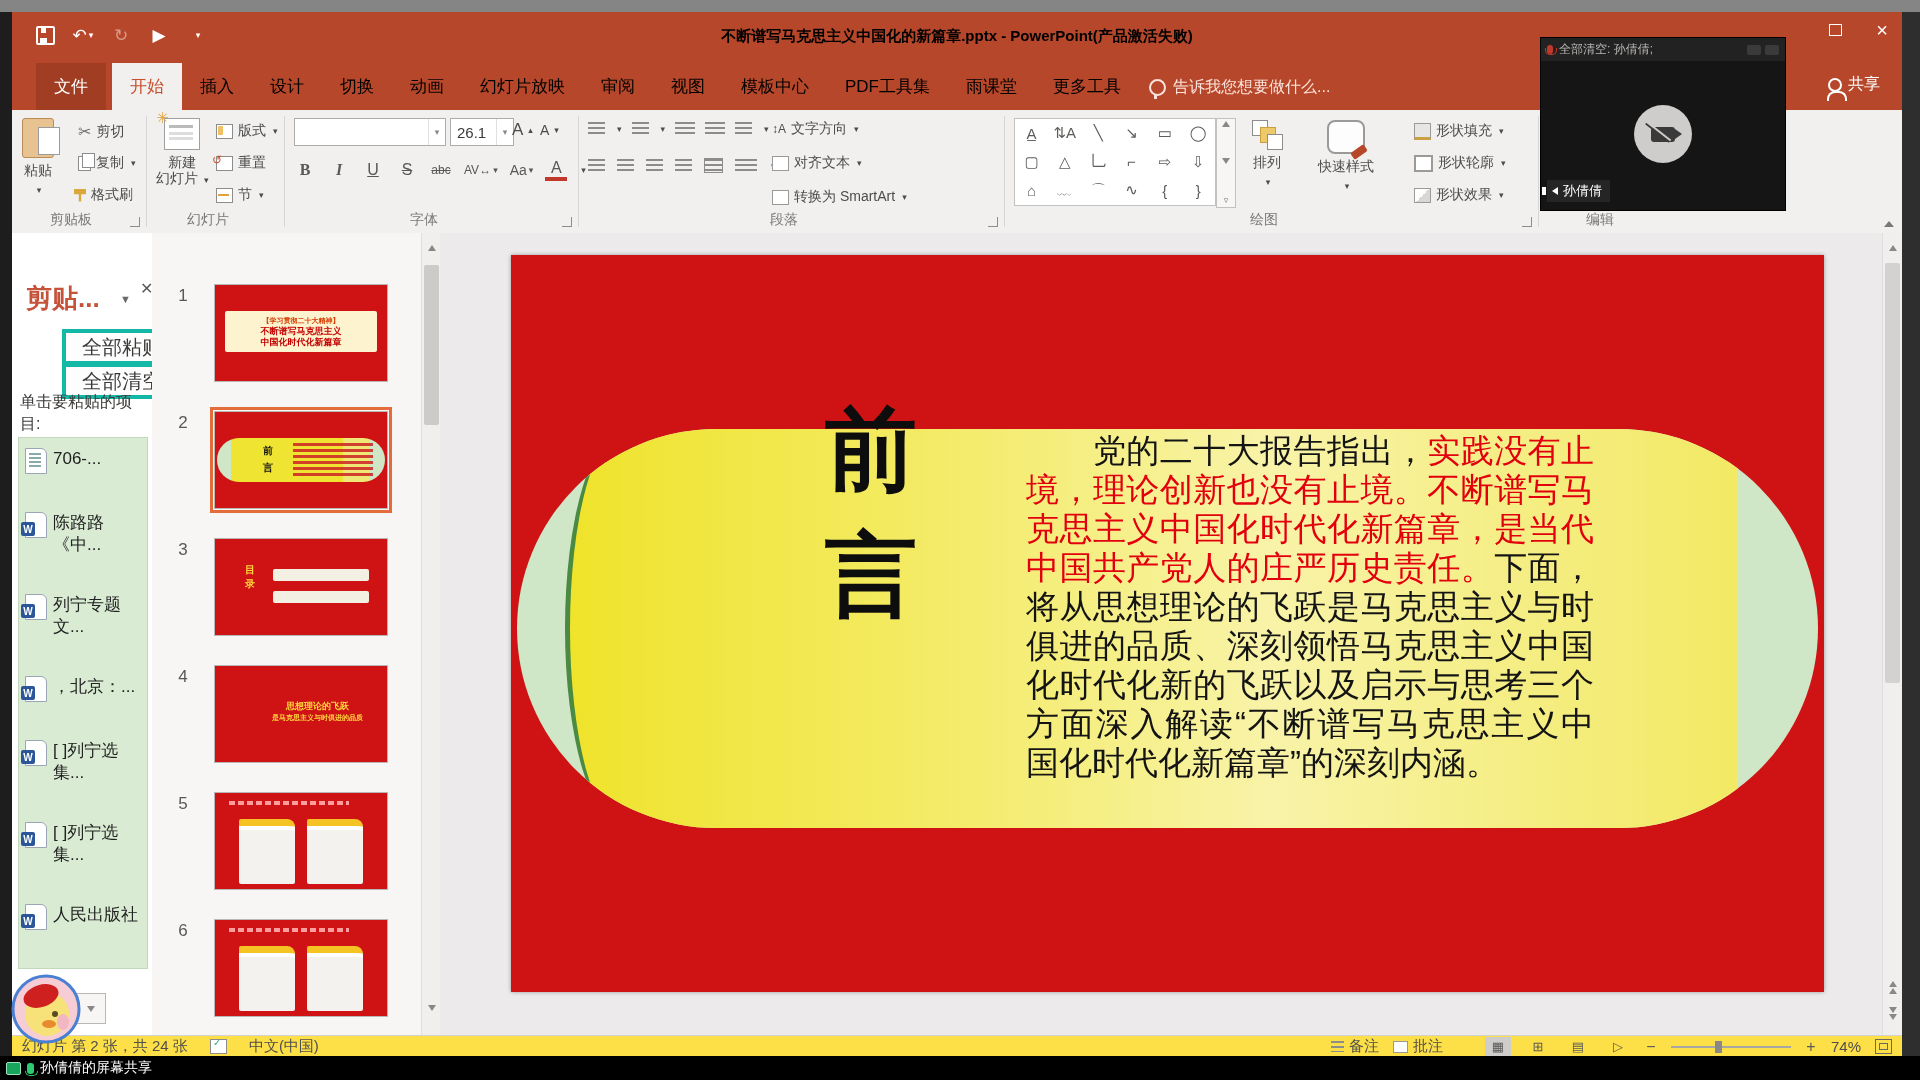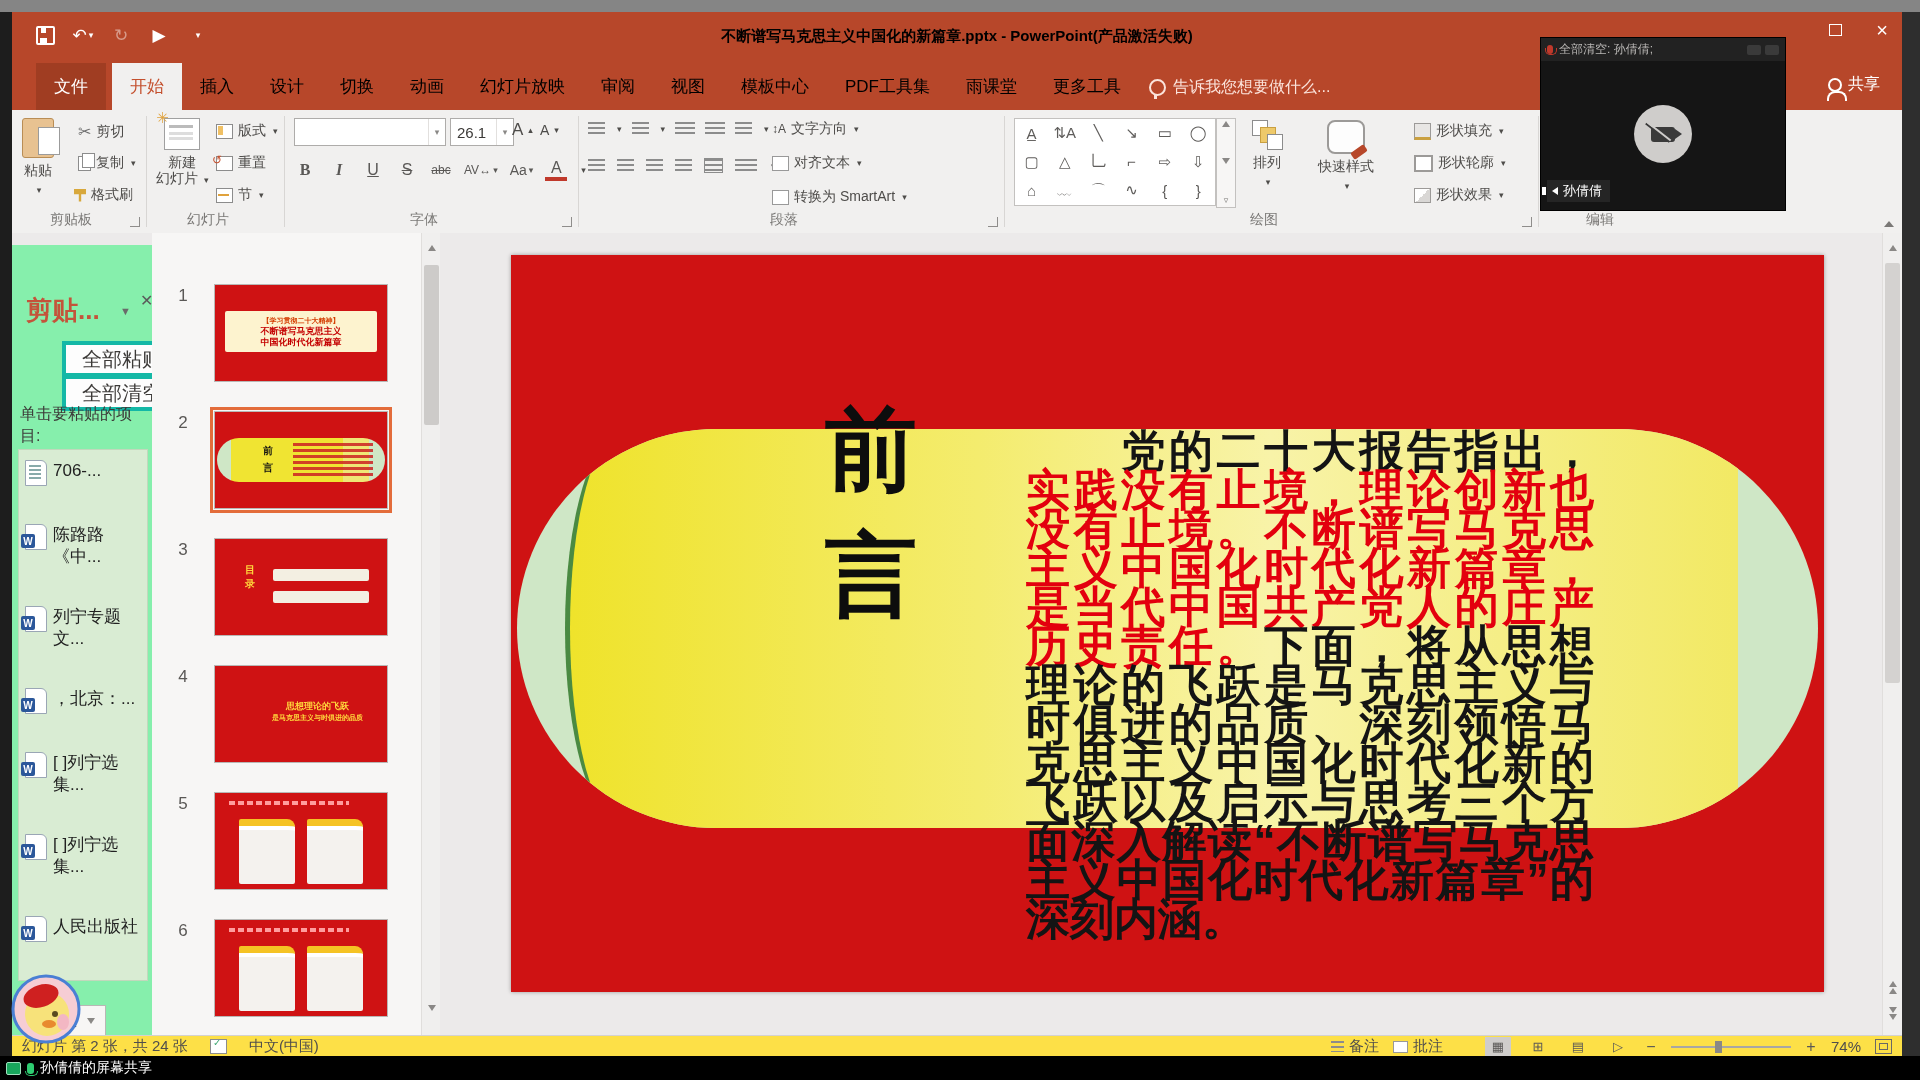--- a/index.html
+++ b/index.html
@@ -80,21 +80,21 @@
   .arrange-ic i:nth-child(3){left:15px;top:14px;}
   .qstyle-ic{width:34px;height:30px;border:2px solid #9c9a98;border-radius:8px;position:relative;background:#fdfdfd;}
   .qstyle-ic:after{content:"";position:absolute;right:-4px;bottom:-4px;width:16px;height:8px;background:#b7472a;border-radius:2px;transform:rotate(-35deg);}
   .fx-ic{width:15px;height:13px;border:1px solid #9c9a98;background:linear-gradient(135deg,#fff 50%,#d9d7d5 50%);}
   .fill-ic{width:15px;height:13px;background:#e8e6e4;border:1px solid #9c9a98;border-bottom:3px solid #caa040;}
   .outline-ic{width:15px;height:13px;border:2px solid #9c9a98;background:#fff;}
   #ribbon-collapse{position:absolute;right:8px;bottom:6px;width:0;height:0;border-left:5px solid transparent;border-right:5px solid transparent;border-bottom:6px solid #7a7876;}
   
   #content{left:0;top:221px;width:1890px;height:802px;background:#eceaea;}
   
-  #clip-pane{left:0;top:12px;width:140px;height:802px;background:#86efac;border-right:1px solid #d0cecc;}
+  #clip-pane{left:0;top:0;width:140px;height:802px;background:#ffffff;border-right:1px solid #d0cecc;}
   #clip-title{position:absolute;left:14px;top:48px;color:#c4533a;font-size:26px;font-weight:bold;}
   #clip-title-dd{position:absolute;left:108px;top:60px;color:#6a6a6a;font-size:11px;}
   #clip-close{position:absolute;left:128px;top:46px;color:#5a5a5a;font-size:16px;}
   .clip-btn{position:absolute;left:10px;width:112px;height:28px;background:#fdfdfd;border:4px solid #14b8a6;
     display:flex;align-items:center;justify-content:center;font-size:20px;color:#3c3a38;margin-left:40px;}
   #clip-hint{position:absolute;left:8px;top:158px;width:126px;font-size:16px;color:#3c3a38;line-height:22px;}
   #clip-list{position:absolute;left:6px;top:204px;width:128px;height:530px;background:#d9ecd3;border:1px solid #c2d8bc;}
   .clip-item{display:flex;gap:6px;padding:10px 4px 28px 6px;align-items:flex-start;}
   .clip-item .lbl{font-size:17px;color:#222;line-height:22px;width:86px;word-break:break-all;}
   .doc-ic{flex:0 0 auto;width:20px;height:24px;background:#fff;border:1px solid #9aa6b5;border-radius:0 6px 0 0;position:relative;}
@@ -142,21 +142,21 @@
   #thumb-scroll .thumb-bar{position:absolute;left:2px;top:32px;width:15px;height:160px;background:#cdcbc9;border-radius:2px;}
   
   #canvas{left:428px;top:0;width:1462px;height:802px;background:#eceaea;}
   #slide{position:absolute;left:71px;top:22px;width:1313px;height:737px;background:#cf1213;box-shadow:0 0 4px rgba(0,0,0,.35);}
   #band{position:absolute;left:0;top:174px;width:1313px;height:399px;}
   #capsule{position:absolute;left:6px;top:0;width:1301px;height:399px;border-radius:200px;background:#cfe7c6;overflow:hidden;}
   #band-yellow{position:absolute;left:48px;top:0;width:1168px;height:399px;border-radius:60px 30px 30px 60px/200px 30px 30px 200px;
     background:linear-gradient(90deg,#efe32b 0%,#f4ec6e 35%,#f8f3a8 60%,#f2e964 100%);border-left:5px solid #4a8a42;}
   #v-title{position:absolute;left:290px;top:146px;width:140px;display:flex;flex-direction:column;align-items:center;gap:28px;}
   #v-title span{font-family:"Liberation Serif","DejaVu Serif",serif;font-weight:bold;color:#0d0d0d;font-size:92px;line-height:98px;}
-  #para{position:absolute;left:515px;top:176px;width:568px;font-size:44px;line-height:39px;font-weight:bold;
+  #para{position:absolute;left:515px;top:176px;width:568px;font-size:33px;line-height:39px;font-weight:normal;
     text-align:justify;color:#141414;font-family:"Liberation Sans",sans-serif;}
   #para .red{color:#e3000e;}
   
   #canvas-scroll{position:absolute;right:0;top:0;width:19px;height:802px;background:#f0efee;border-left:1px solid #e0dedc;}
   #canvas-scroll .thumb-bar{position:absolute;left:2px;top:30px;width:15px;height:420px;background:#d4d2d0;border-radius:2px;}
   .dbl{display:flex;flex-direction:column;gap:1px;align-items:center;}
   
   #statusbar{left:0;top:1023px;width:1890px;height:21px;background:#fde047;border-top:1px solid #d4d2d0;
     display:flex;align-items:center;font-size:15px;color:#504e4c;}
   #status-left{display:flex;align-items:center;gap:22px;padding-left:10px;white-space:nowrap;}

